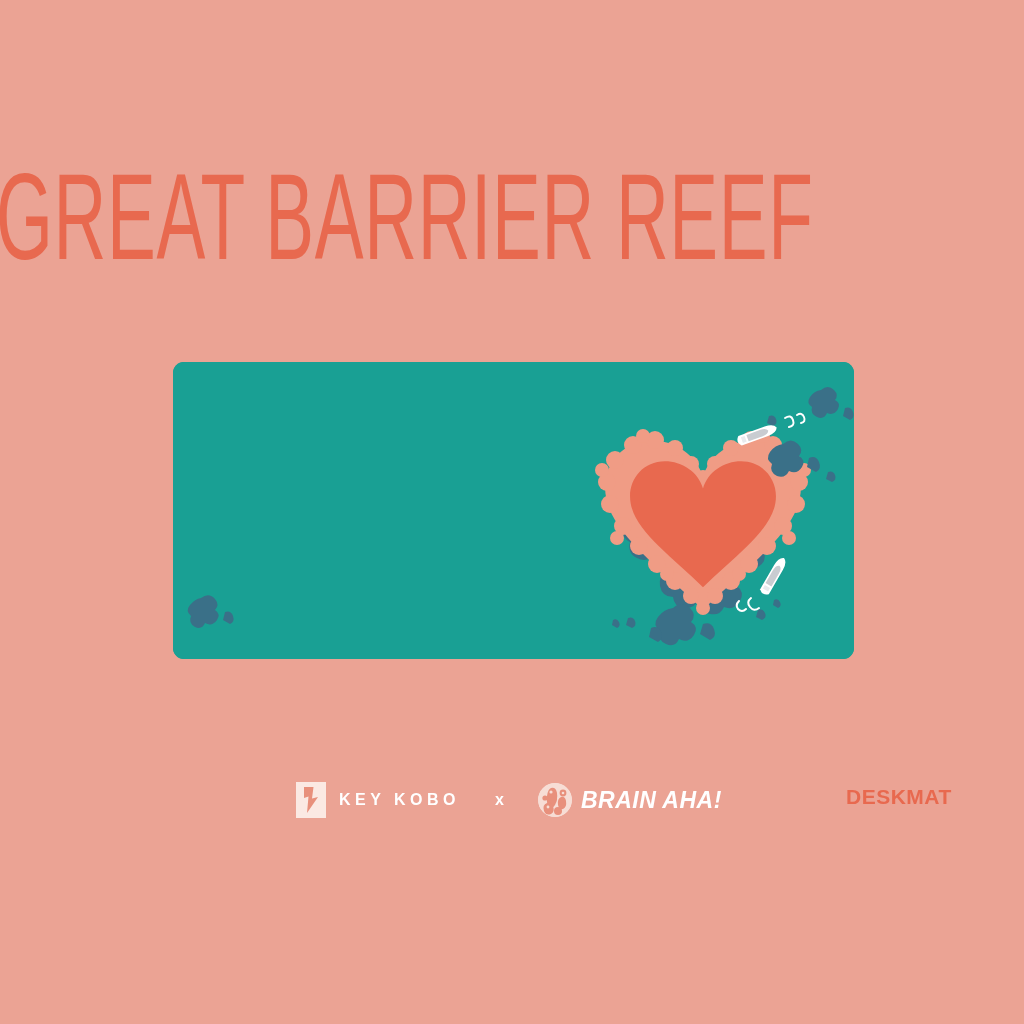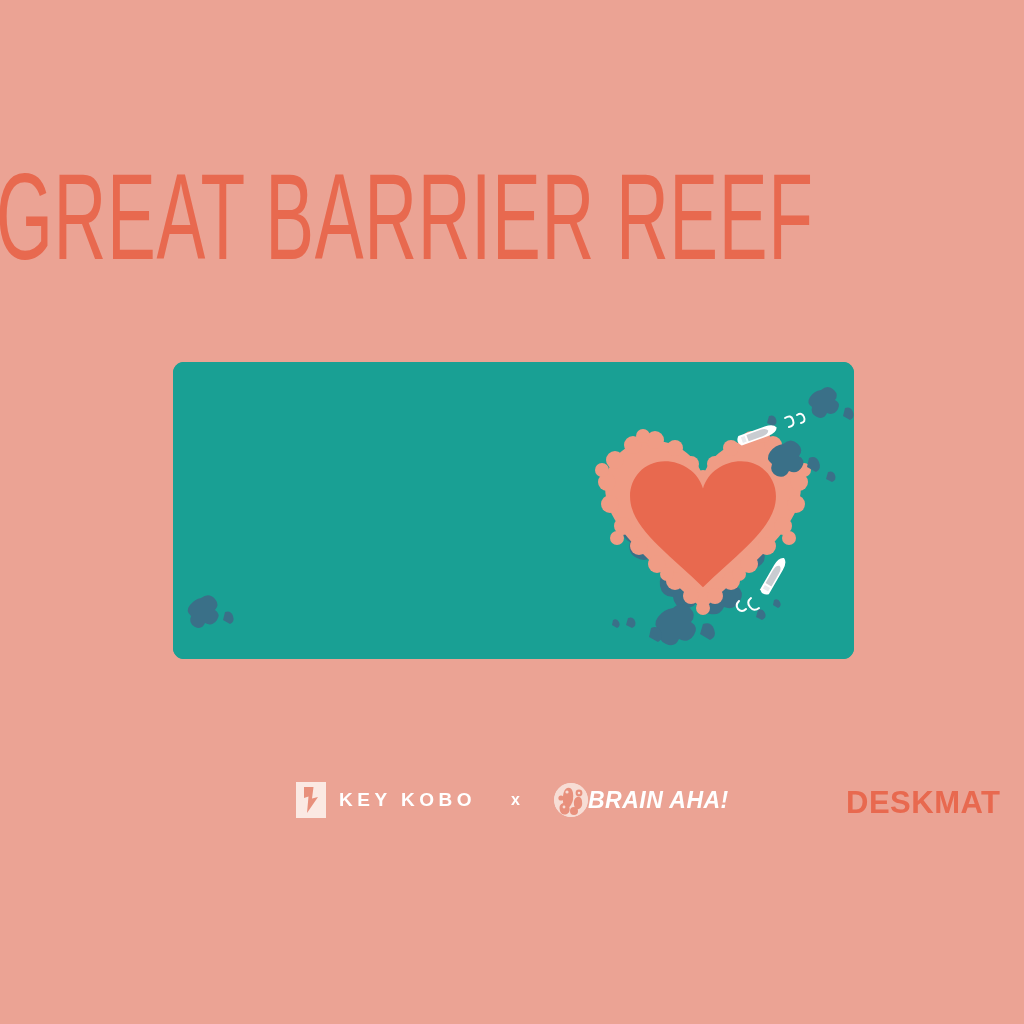--- a/index.html
+++ b/index.html
@@ -60,21 +60,21 @@
   }
   .kk-logo{
     width:30px;height:36px;
     background:#fbe9e3;
     display:flex;align-items:center;justify-content:center;
     flex:0 0 auto;
   }
   .kk-logo svg{display:block;}
   .kk-text{
     margin-left:13px;
-    font-size:19px;
+    font-size:16px;
     font-weight:700;
     letter-spacing:4.5px;
     color:#ffffff;
     white-space:nowrap;
   }
   .xsep{
     margin-left:35px;margin-right:34px;
     font-size:16px;
     font-weight:700;
     color:#ffffff;
@@ -82,33 +82,34 @@
   .ba-logo{
     width:34px;height:34px;
     border-radius:50%;
     background:#f7ddd5;
     display:flex;align-items:center;justify-content:center;
     flex:0 0 auto;
     overflow:hidden;
   }
   .ba-logo svg{display:block;}
   .ba-text{
+    margin-left:9px;
     font-size:23px;
     font-weight:700;
     font-style:italic;
     letter-spacing:0.5px;
     color:#ffffff;
     white-space:nowrap;
     text-align:right;
   }
   .deskmat-label{
     position:absolute;
     left:846px;
     top:10px;
-    font-size:31px;
+    font-size:21px;
     font-weight:700;
     letter-spacing:0.5px;
     color:#e8694f;
     white-space:nowrap;
   }
 </style>
 </head>
 <body>
 
 <div id="stage">

